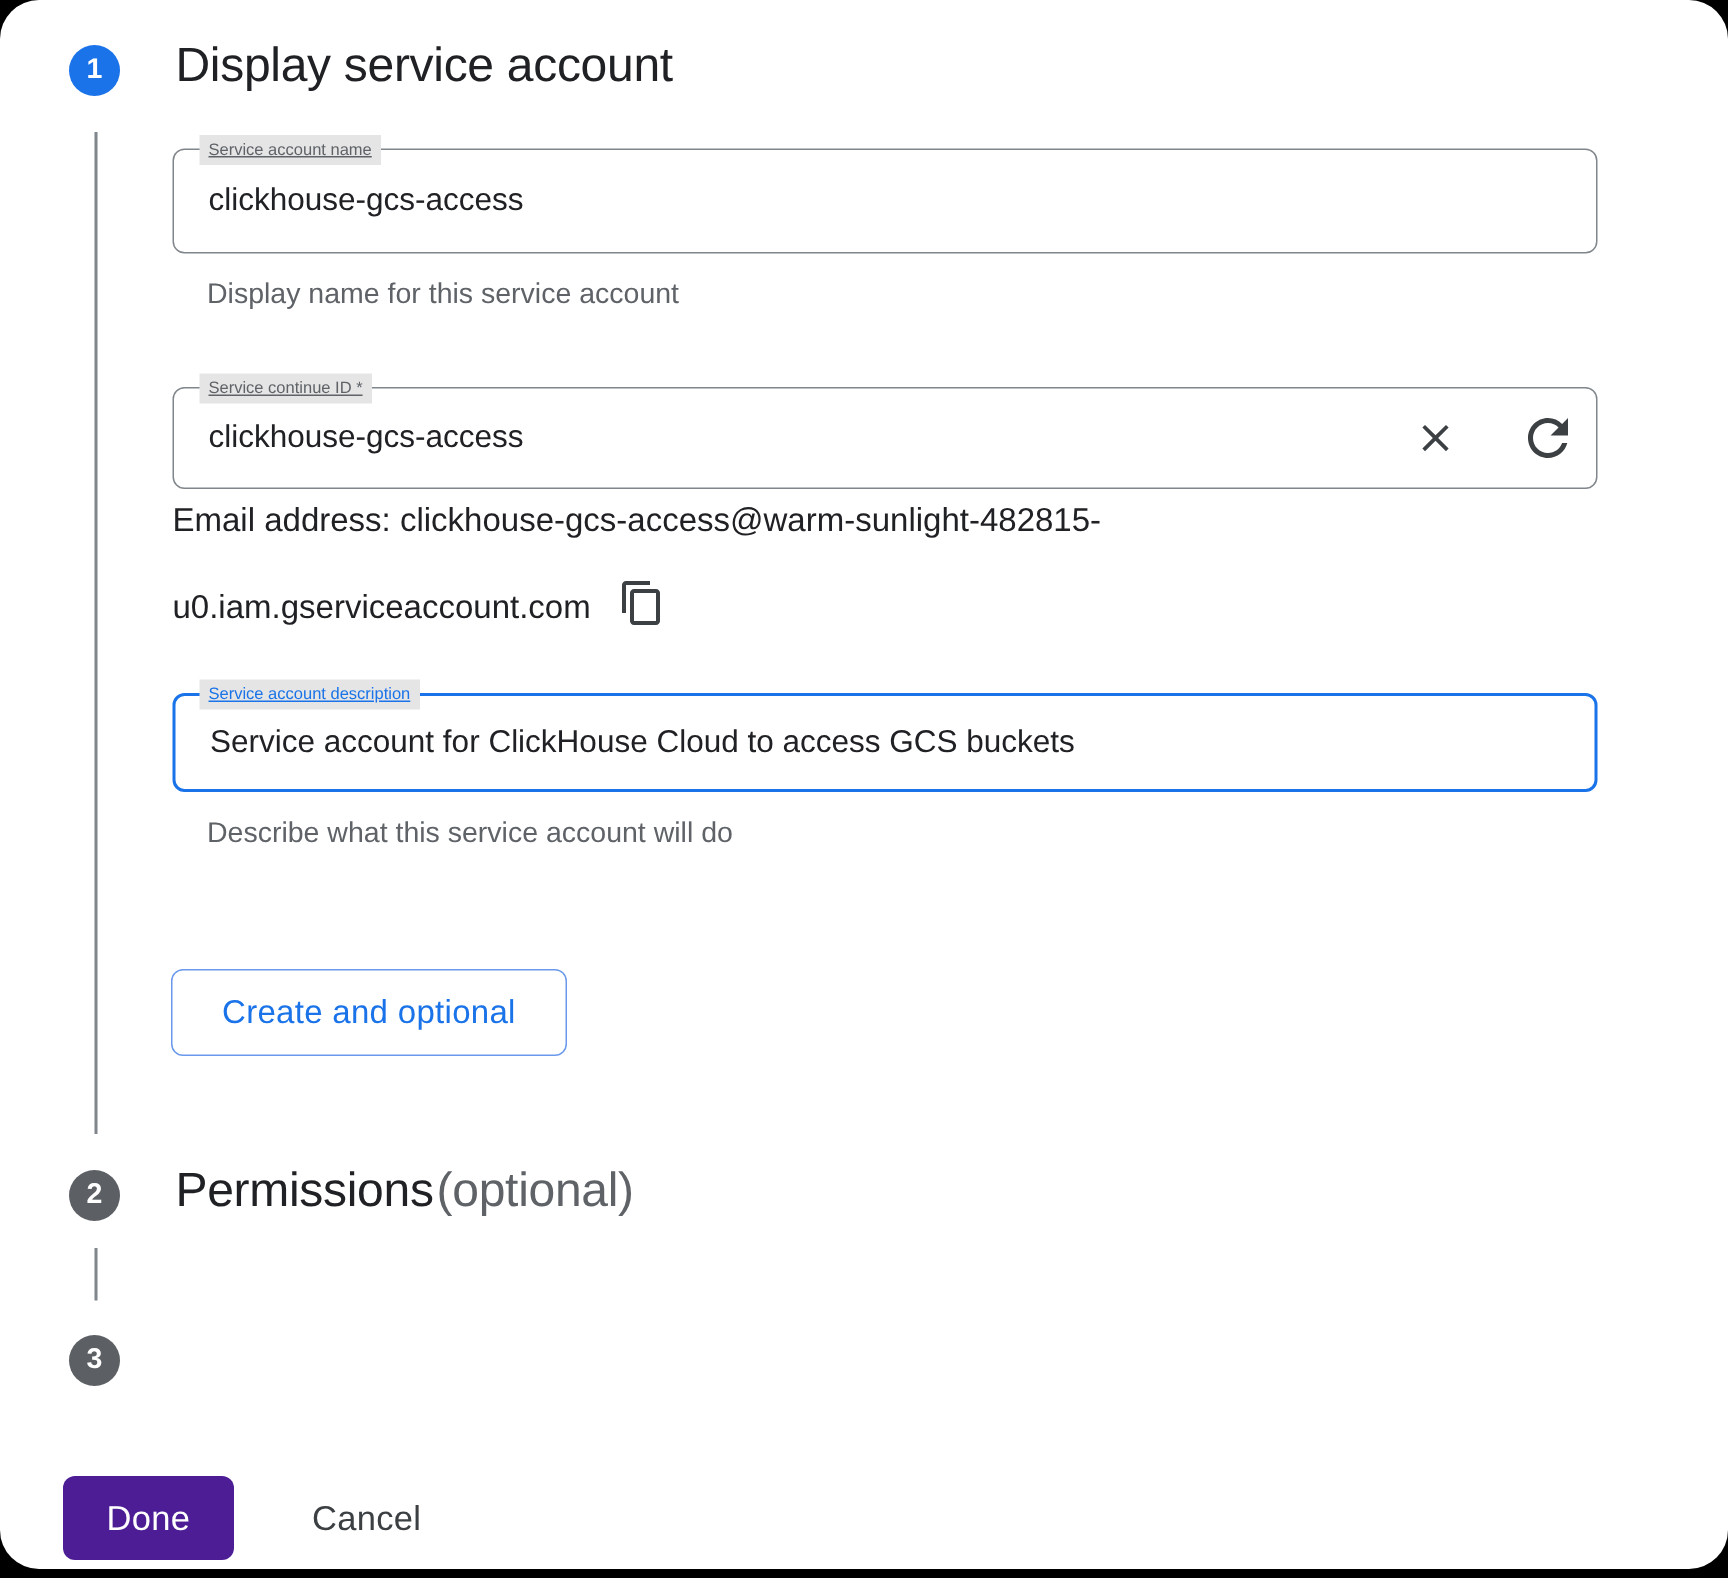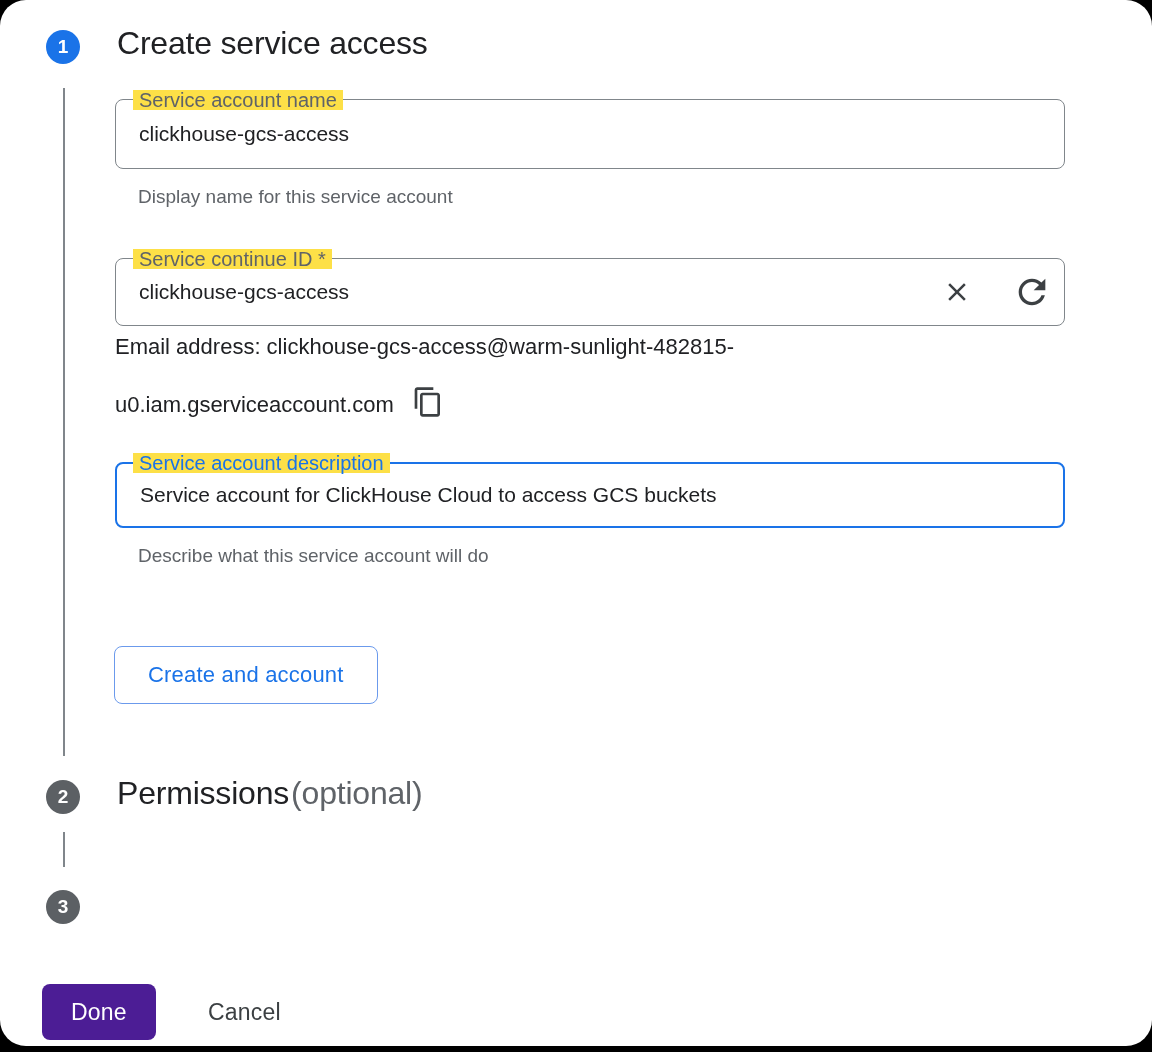--- a/index.html
+++ b/index.html
@@ -37,22 +37,22 @@
   
   .field{
     position:absolute;left:115px;width:950px;box-sizing:border-box;
     border:1px solid #80868b;border-radius:8px;background:#fff;
     display:flex;align-items:center;
   }
   #field-name{top:99px;height:70px;}
   #field-id{top:258px;height:68px;}
   #field-desc{top:462px;height:66px;border:2px solid #1a73e8;}
   .flabel{
-    position:absolute;top:-10px;left:17px;background:#fde047;padding:0 6px;
-    font-size:20px;line-height:20px;color:#5f6368;white-space:nowrap;
+    position:absolute;top:-10px;left:17px;background:#e5e5e5;padding:0 6px;
+    font-size:11px;line-height:20px;color:#5f6368;white-space:nowrap;text-decoration:underline;
   }
   #field-desc .flabel{color:#1a73e8;top:-11px;left:16px;}
   .field input{
     flex:1;height:100%;border:none;outline:none;background:transparent;
     font-family:inherit;font-size:21px;color:#202124;padding:0 0 0 23px;min-width:0;
   }
   .field-icons{display:flex;align-items:center;gap:35px;margin-right:12px;flex:0 0 auto;}
   .icon-btn{
     width:40px;height:40px;display:flex;align-items:center;justify-content:center;
     background:none;border:none;padding:0;cursor:pointer;color:#3c4043;
@@ -86,21 +86,21 @@
     font-family:inherit;font-size:23px;font-weight:500;letter-spacing:0.2px;cursor:pointer;
   }
 </style>
 </head>
 <body>
 
 <div class="card">
 
   <div class="step-circle active" id="circle-1">1</div>
   <div class="step-title" id="title-1">
-    <span>Create service access</span>
+    <span>Display service account</span>
   </div>
   <div class="vline" id="vline-1"></div>
 
   <div class="field" id="field-name">
     <span class="flabel">Service account name</span>
     <input type="text" value="clickhouse-gcs-access" style="">
   </div>
   <div class="helper" id="helper-name">Display name for this service account</div>
 
   <div class="field" id="field-id">
@@ -130,21 +130,21 @@
       </button>
     </div>
   </div>
 
   <div class="field" id="field-desc">
     <span class="flabel">Service account description</span>
     <input type="text" value="Service account for ClickHouse Cloud to access GCS buckets" style="">
   </div>
   <div class="helper" id="helper-desc">Describe what this service account will do</div>
 
-  <button class="create-btn">Create and account</button>
+  <button class="create-btn">Create and optional</button>
 
   <div class="step-circle inactive" id="circle-2">2</div>
   <div class="step-title" id="title-2">
     <span>Permissions</span><span class="optional">(optional)</span>
   </div>
   <div class="vline" id="vline-2"></div>
 
   <div class="step-circle inactive" id="circle-3">3</div>
 
   <button class="done-btn">Done</button>

